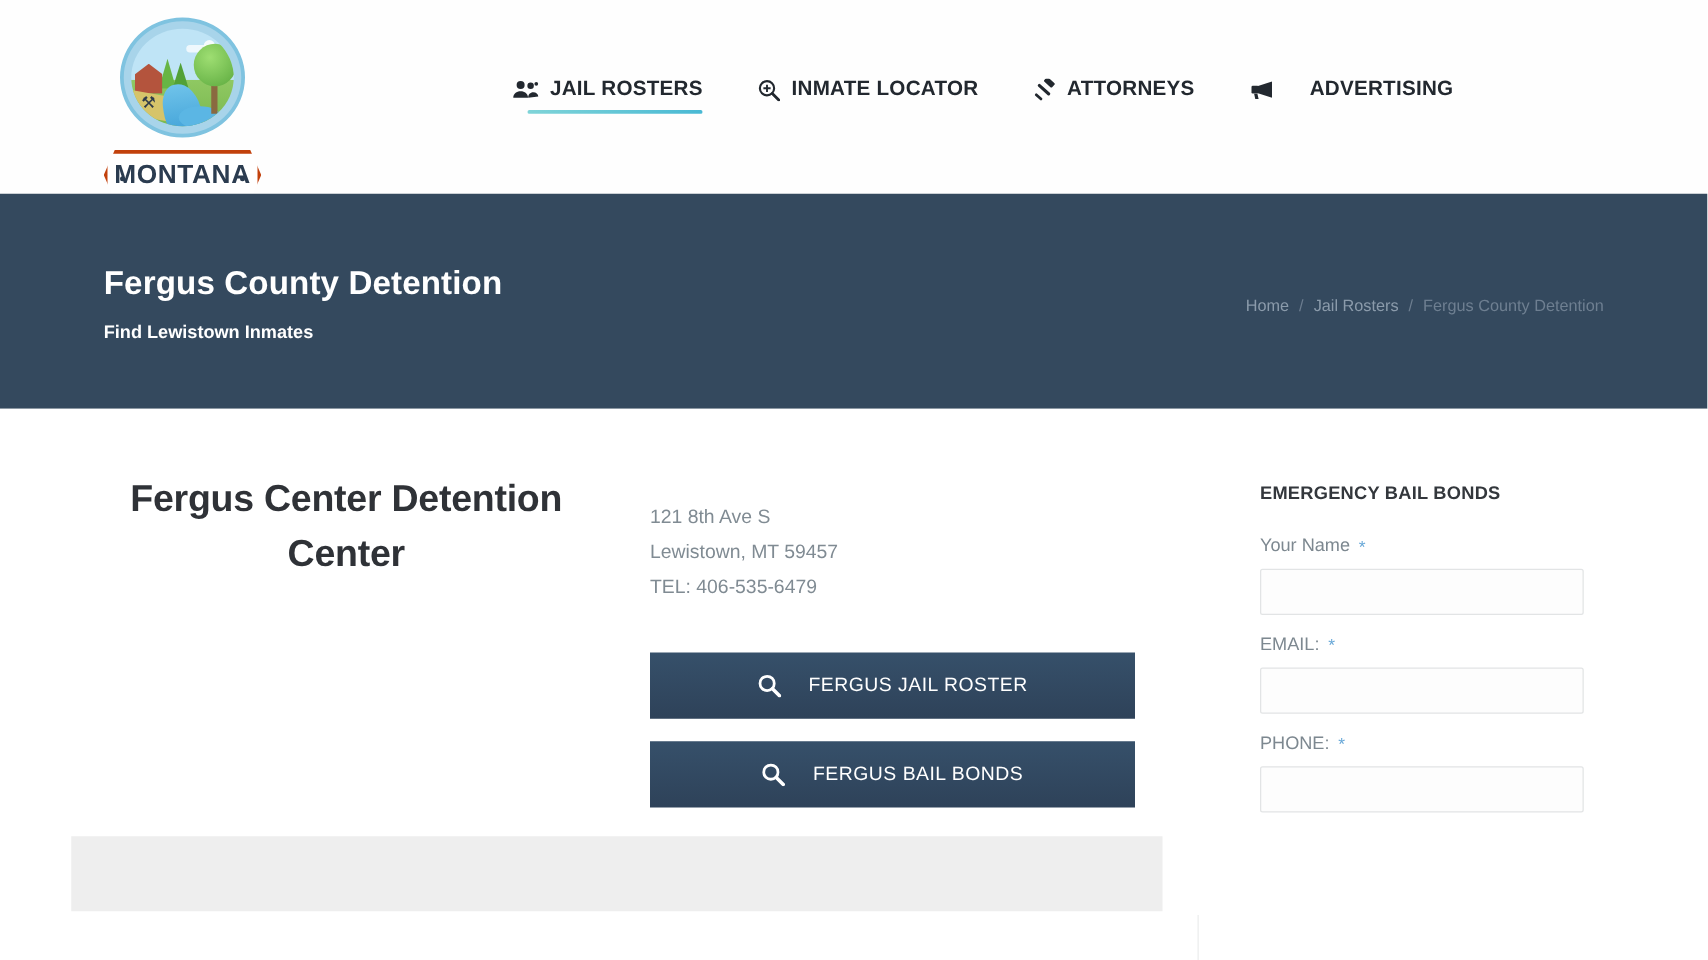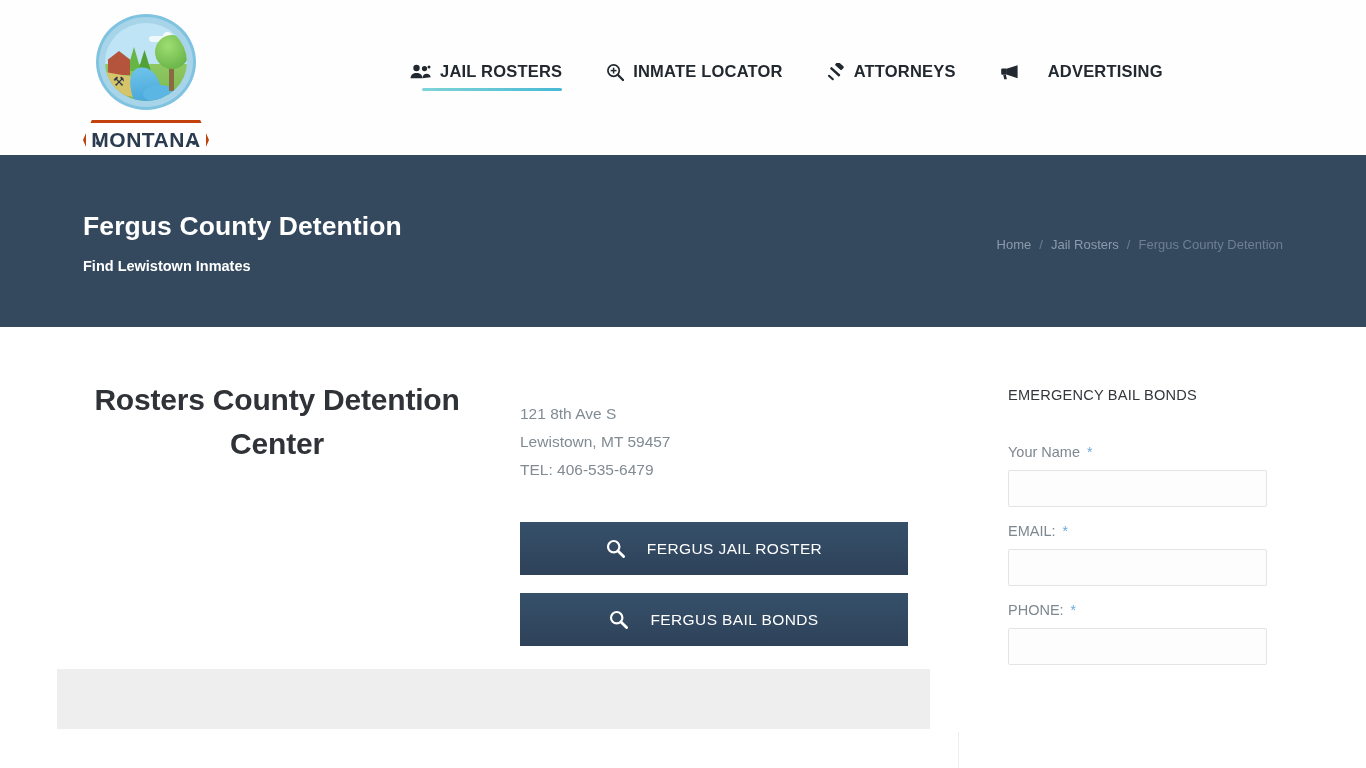--- a/index.html
+++ b/index.html
@@ -287,24 +287,24 @@
 
   
   .sidebar {
     position: absolute;
     left: 1008px;
     top: 60px;
     width: 260px;
   }
   .sb-title {
     font-size: 14.6px;
-    font-weight: 400;
+    font-weight: 700;
     color: #33373c;
     letter-spacing: .2px;
-    margin-bottom: 41px;
+    margin-bottom: 26px;
   }
   .field { margin-bottom: 16px; }
   .field-label {
     font-size: 14.5px;
     color: #7d8890;
     margin-bottom: 10px;
     display: flex;
     align-items: center;
     gap: 7px;
   }
@@ -417,21 +417,21 @@
       <span class="current">Fergus County Detention</span>
     </div>
   </div>
 </section>
 
 <section class="content">
 
   <div class="divider-v"></div>
 
   <div class="col-left">
-    <h2 class="center-title">Rosters County Detention Center</h2>
+    <h2 class="center-title">Fergus Center Detention Center</h2>
   </div>
 
   <div class="col-mid">
     <div class="addr-line">121 8th Ave S</div>
     <div class="addr-line">Lewistown, MT 59457</div>
     <div class="addr-line">TEL: 406-535-6479</div>
 
     <div class="btn-stack">
 
       <button class="big-btn">

